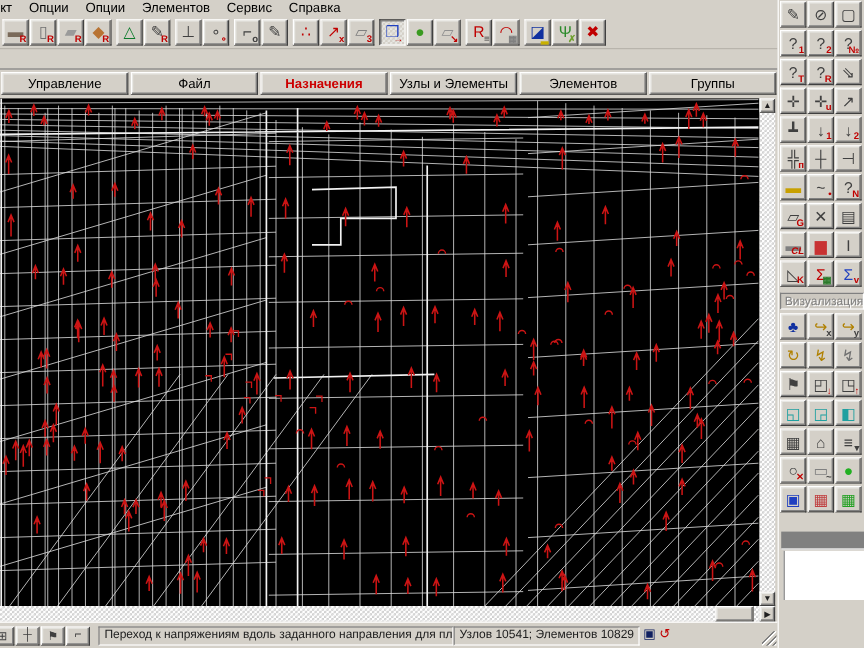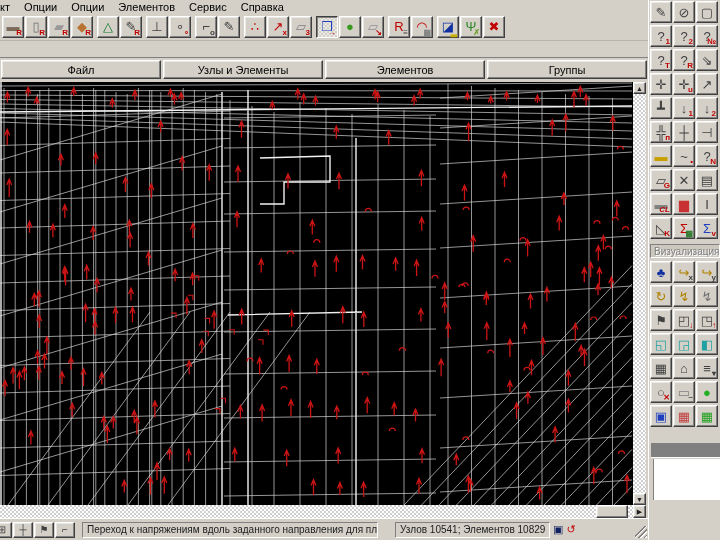--- a/index.html
+++ b/index.html
@@ -41,21 +41,21 @@
     justify-content:center;font-size:7px;color:#202020;}
   .scroll-thumb{position:absolute;background:#d4d0c8;}
   #statusbar{position:absolute;left:0;top:518px;width:648px;height:22px;
     border-top:1px solid #ffffff;display:flex;align-items:center;box-sizing:border-box;
     font-size:10px;overflow:hidden;}
   .status-btn{position:relative;width:20px;height:16px;margin-right:1px;flex:none;
     display:flex;align-items:center;justify-content:center;font-size:10px;cursor:default;}
   .status-field{height:16px;display:flex;align-items:center;padding:0 4px;
     background:#d4d0c8;white-space:nowrap;overflow:hidden;color:#202020;}
   #status-msg{width:296px;margin-left:6px;flex:none;}
-  #status-counts{width:155px;margin-left:17px;flex:none;}
+  #status-counts{width:155px;margin-left:0;flex:none;}
   .status-ico{font-size:11px;margin-left:3px;line-height:1;}
   #grip{position:absolute;right:1px;bottom:2px;width:12px;height:12px;
     background:linear-gradient(135deg,transparent 40%,#808080 40%,#808080 47%,#fff 47%,#fff 54%,
       transparent 54%,transparent 62%,#808080 62%,#808080 69%,#fff 69%,#fff 76%,
       transparent 76%,transparent 84%,#808080 84%,#808080 91%,#fff 91%);}
   #panel{position:absolute;left:648px;top:0;width:72px;height:540px;background:#d4d0c8;
     border-left:1px solid #ffffff;box-sizing:border-box;}
   .panel-grid{display:flex;flex-wrap:wrap;width:72px;}
   .panel-grid .icon-btn{width:22px;height:22px;margin:1px 0 1px 1px;}
   #panel-header{width:70px;height:14px;margin:4px 0 2px 1px;display:flex;align-items:center;
@@ -161,21 +161,23 @@
       <div class="icon-btn b3d">
         <span class="g" style="color: rgb(42, 138, 42);">Ψ</span>
         <span class="s" style="color: rgb(112, 160, 48);">✗</span>
       </div>
       <div class="icon-btn b3d">
         <span class="g" style="color: rgb(192, 0, 0);">✖</span>
       </div>
     </div>
   <div id="spacer-row"></div>
   <div id="tabs">
+      <div class="tab b3d">Управление</div>
       <div class="tab b3d">Файл</div>
+      <div class="tab b3d active-tab">Назначения</div>
       <div class="tab b3d">Узлы и Элементы</div>
       <div class="tab b3d">Элементов</div>
       <div class="tab b3d">Группы</div>
     </div>
 
   <div id="canvas-wrap">
     <svg id="wire" width="633" height="423" viewBox="0 0 633 423">
         <path d="M0.0 4.0L632.0 1.0M0.0 8.5L632.0 9.0M0.0 13.0L632.0 17.0M0.0 17.5L632.0 25.0M0.0 22.0L632.0 33.0M0.0 26.5L632.0 41.0M0.0 31.0L632.0 49.0M0.0 35.5L632.0 57.0M0.0 40.0L632.0 65.0M4.0 6.0L4.0 423.0M15.2 8.0L15.2 423.0M26.4 10.0L26.4 423.0M37.6 12.0L37.6 423.0M39.8 8.0L39.8 423.0M48.8 6.0L48.8 423.0M60.0 8.0L60.0 423.0M71.2 10.0L71.2 423.0M82.4 12.0L82.4 423.0M93.6 6.0L93.6 423.0M95.8 8.0L95.8 423.0M104.8 8.0L104.8 423.0M116.0 10.0L116.0 423.0M127.2 12.0L127.2 423.0M138.4 6.0L138.4 423.0M149.6 8.0L149.6 423.0M151.8 8.0L151.8 423.0M160.8 10.0L160.8 423.0M172.0 12.0L172.0 423.0M183.2 6.0L183.2 423.0M194.4 8.0L194.4 423.0M205.6 10.0L205.6 423.0M216.8 12.0L216.8 423.0M0.0 36.0L230.0 29.0M0.0 63.5L230.0 56.5M0.0 91.0L230.0 84.0M0.0 118.5L230.0 111.5M0.0 146.0L230.0 139.0M0.0 173.5L230.0 166.5M0.0 201.0L230.0 194.0M0.0 228.5L230.0 221.5M0.0 256.0L230.0 249.0M0.0 283.5L230.0 276.5M0.0 311.0L230.0 304.0M0.0 338.5L230.0 331.5M0.0 366.0L230.0 359.0M0.0 393.5L230.0 386.5M0.0 78.0L222.0 12.0M0.0 130.0L222.0 64.0M0.0 182.0L222.0 116.0M0.0 234.0L222.0 168.0M0.0 286.0L222.0 220.0M0.0 338.0L222.0 272.0M0.0 390.0L222.0 324.0M8.0 423.0L150.0 230.0M48.0 423.0L190.0 230.0M88.0 423.0L230.0 230.0M128.0 423.0L270.0 230.0M168.0 423.0L310.0 230.0M230.0 18.0L230.0 423.0M252.0 24.0L252.0 423.0M274.0 30.0L274.0 423.0M300.0 20.0L300.0 423.0M326.0 26.0L326.0 423.0M352.0 32.0L352.0 423.0M378.0 22.0L378.0 423.0M404.0 28.0L404.0 423.0M430.0 34.0L430.0 423.0M224.0 36.0L436.0 33.0M224.0 66.0L436.0 63.0M224.0 100.0L436.0 97.0M224.0 132.0L436.0 129.0M224.0 170.0L436.0 167.0M224.0 208.0L436.0 205.0M224.0 250.0L436.0 247.0M224.0 292.0L436.0 289.0M224.0 336.0L436.0 333.0M224.0 380.0L436.0 377.0M224.0 414.0L436.0 411.0M448.0 2.0L448.0 423.0M471.5 4.0L471.5 423.0M495.0 6.0L495.0 423.0M518.5 8.0L518.5 423.0M542.0 10.0L542.0 423.0M565.5 12.0L565.5 423.0M589.0 14.0L589.0 423.0M612.5 16.0L612.5 423.0M440.0 16.0L632.0 4.0M440.0 46.0L632.0 34.0M440.0 82.0L632.0 70.0M440.0 122.0L632.0 110.0M440.0 166.0L632.0 154.0M440.0 216.0L632.0 204.0M440.0 266.0L632.0 254.0M440.0 316.0L632.0 304.0M440.0 366.0L632.0 354.0M440.0 410.0L632.0 398.0M404.0 423.0L632.0 183.6M421.5 423.0L632.0 202.0M439.0 423.0L632.0 220.3M456.5 423.0L632.0 238.7M474.0 423.0L632.0 257.1M491.5 423.0L632.0 275.5M509.0 423.0L632.0 293.9M526.5 423.0L632.0 312.2M544.0 423.0L632.0 330.6M561.5 423.0L632.0 349.0M579.0 423.0L632.0 367.4M596.5 423.0L632.0 385.7M614.0 423.0L632.0 404.1" stroke="#dcdcdc" stroke-width="0.8" fill="none" opacity="0.85"></path>
         <path d="M1.0 0.0L1.0 423.0M248.0 8.0L248.0 423.0M356.0 56.0L356.0 423.0M228.0 233.0L362.0 230.0M222.0 10.0L222.0 423.0M0.0 30.0L632.0 24.0M260 76L330 74L330 100L284 100L284 122L260 122" stroke="#f2f2f2" stroke-width="1.4" fill="none" opacity="1"></path>
         <path d="M377.7 20.3L377.7 9.9M375.2 15.9L377.7 9.9L380.2 15.9M420.2 16.4L420.2 7.3M417.7 13.3L420.2 7.3L422.7 13.3M174.4 22.7L174.4 12.3M171.9 18.3L174.4 12.3L176.9 18.3M297.8 17.5L297.8 7.0M295.3 13.0L297.8 7.0L300.3 13.0M467.4 18.3L467.4 10.5M464.9 16.5L467.4 10.5L469.9 16.5M315.5 23.6L315.5 14.2M313.0 20.2L315.5 14.2L318.0 20.2M7.4 20.6L7.4 10.2M4.9 16.2L7.4 10.2L9.9 16.2M36.7 22.3L36.7 15.2M34.2 21.2L36.7 15.2L39.2 21.2M170.5 14.9L170.5 7.1M168.0 13.1L170.5 7.1L173.0 13.1M490.8 21.4L490.8 14.3M488.3 20.3L490.8 14.3L493.3 20.3M112.3 25.8L112.3 16.8M109.8 22.8L112.3 16.8L114.8 22.8M506.6 18.5L506.6 9.7M504.1 15.7L506.6 9.7L509.1 15.7M28.2 14.7L28.2 5.5M25.7 11.5L28.2 5.5L30.7 11.5M375.0 17.4L375.0 7.8M372.5 13.8L375.0 7.8L377.5 13.8M134.9 18.3L134.9 8.3M132.4 14.3L134.9 8.3L137.4 14.3M537.4 21.1L537.4 13.3M534.9 19.3L537.4 13.3L539.9 19.3M181.2 18.1L181.2 10.8M178.7 16.8L181.2 10.8L183.7 16.8M414.1 23.5L414.1 13.8M411.6 19.8L414.1 13.8L416.6 19.8M580.3 15.2L580.3 4.5M577.8 10.5L580.3 4.5L582.8 10.5M272.3 27.2L272.3 19.6M269.8 25.6L272.3 19.6L274.8 25.6M73.8 14.2L73.8 5.8M71.3 11.8L73.8 5.8L76.3 11.8M303.7 22.6L303.7 12.0M301.2 18.0L303.7 12.0L306.2 18.0M19.4 307.0L19.4 289.5M16.9 295.5L19.4 289.5L21.9 295.5M62.0 302.0L62.0 289.8M59.5 295.8L62.0 289.8L64.5 295.8M113.3 346.4L113.3 334.6M110.8 340.6L113.3 334.6L115.8 340.6M214.1 246.7L214.1 229.3M211.6 235.3L214.1 229.3L216.6 235.3M95.0 252.7L95.0 239.3M92.5 245.3L95.0 239.3L97.5 245.3M129.4 154.3L129.4 138.2M126.9 144.2L129.4 138.2L131.9 144.2M65.6 203.2L65.6 186.3M63.1 192.3L65.6 186.3L68.1 192.3M150.4 412.7L150.4 395.5M147.9 401.5L150.4 395.5L152.9 401.5M94.6 239.9L94.6 226.8M92.1 232.8L94.6 226.8L97.1 232.8M24.4 298.2L24.4 285.0M21.9 291.0L24.4 285.0L26.9 291.0M169.6 378.3L169.6 366.7M167.1 372.7L169.6 366.7L172.1 372.7M103.8 346.5L103.8 334.5M101.3 340.5L103.8 334.5L106.3 340.5M209.2 98.7L209.2 82.7M206.7 88.7L209.2 82.7L211.7 88.7M151.3 115.9L151.3 102.0M148.8 108.0L151.3 102.0L153.8 108.0M37.6 282.0L37.6 268.7M35.1 274.7L37.6 268.7L40.1 274.7M46.9 272.1L46.9 254.9M44.4 260.9L46.9 254.9L49.4 260.9M72.2 335.1L72.2 321.3M69.7 327.3L72.2 321.3L74.7 327.3M30.9 362.5L30.9 348.9M28.4 354.9L30.9 348.9L33.4 354.9M5.0 313.9L5.0 298.5M2.5 304.5L5.0 298.5L7.5 304.5M188.7 379.6L188.7 367.2M186.2 373.2L188.7 367.2L191.2 373.2M131.0 218.4L131.0 206.1M128.5 212.1L131.0 206.1L133.5 212.1M13.1 301.6L13.1 285.7M10.6 291.7L13.1 285.7L15.6 291.7M64.8 136.1L64.8 122.7M62.3 128.7L64.8 122.7L67.3 128.7M9.2 115.0L9.2 97.1M6.7 103.1L9.2 97.1L11.7 103.1M124.3 410.6L124.3 398.5M121.8 404.5L124.3 398.5L126.8 404.5M39.2 246.0L39.2 232.9M36.7 238.9L39.2 232.9L41.7 238.9M86.7 197.2L86.7 183.3M84.2 189.3L86.7 183.3L89.2 189.3M148.5 183.4L148.5 170.1M146.0 176.1L148.5 170.1L151.0 176.1M192.9 156.0L192.9 141.6M190.4 147.6L192.9 141.6L195.4 147.6M132.5 240.3L132.5 225.2M130.0 231.2L132.5 225.2L135.0 231.2M52.9 155.3L52.9 142.2M50.4 148.2L52.9 142.2L55.4 148.2M71.0 287.7L71.0 275.1M68.5 281.1L71.0 275.1L73.5 281.1M38.9 297.6L38.9 284.4M36.4 290.4L38.9 284.4L41.4 290.4M29.5 150.8L29.5 139.5M27.0 145.5L29.5 139.5L32.0 145.5M125.4 110.0L125.4 95.6M122.9 101.6L125.4 95.6L127.9 101.6M83.5 304.1L83.5 286.8M81.0 292.8L83.5 286.8L86.0 292.8M175.1 199.2L175.1 187.1M172.6 193.1L175.1 187.1L177.6 193.1M186.9 232.4L186.9 215.5M184.4 221.5L186.9 215.5L189.4 221.5M192.6 203.3L192.6 191.3M190.1 197.3L192.6 191.3L195.1 197.3M134.2 340.9L134.2 328.5M131.7 334.5L134.2 328.5L136.7 334.5M85.6 240.1L85.6 222.2M83.1 228.2L85.6 222.2L88.1 228.2M107.3 360.9L107.3 344.0M104.8 350.0L107.3 344.0L109.8 350.0M160.6 50.6L160.6 39.1M158.1 45.1L160.6 39.1L163.1 45.1M38.9 225.0L38.9 209.3M36.4 215.3L38.9 209.3L41.4 215.3M164.3 411.7L164.3 395.0M161.8 401.0L164.3 395.0L166.8 401.0M136.9 352.2L136.9 335.3M134.4 341.3L136.9 335.3L139.4 341.3M130.1 165.2L130.1 151.0M127.6 157.0L130.1 151.0L132.6 157.0M189.2 292.2L189.2 278.7M186.7 284.7L189.2 278.7L191.7 284.7M201.8 271.0L201.8 257.7M199.3 263.7L201.8 257.7L204.3 263.7M182.1 88.4L182.1 74.8M179.6 80.8L182.1 74.8L184.6 80.8M7.2 62.9L7.2 47.4M4.7 53.4L7.2 47.4L9.7 53.4M157.0 398.0L157.0 380.9M154.5 386.9L157.0 380.9L159.5 386.9M101.8 302.4L101.8 290.4M99.3 296.4L101.8 290.4L104.3 296.4M60.9 83.6L60.9 72.2M58.4 78.2L60.9 72.2L63.4 78.2M64.7 199.8L64.7 184.8M62.2 190.8L64.7 184.8L67.2 190.8M154.9 335.5L154.9 319.0M152.4 325.0L154.9 319.0L157.4 325.0M44.5 286.5L44.5 271.9M42.0 277.9L44.5 271.9L47.0 277.9M97.0 210.6L97.0 196.4M94.5 202.4L97.0 196.4L99.5 202.4M93.1 157.8L93.1 144.6M90.6 150.6L93.1 144.6L95.6 150.6M34.3 224.3L34.3 211.4M31.8 217.4L34.3 211.4L36.8 217.4M115.5 241.0L115.5 225.4M113.0 231.4L115.5 225.4L118.0 231.4M95.7 81.9L95.7 70.9M93.2 76.9L95.7 70.9L98.2 76.9M241.5 55.7L241.5 39.3M239.0 45.3L241.5 39.3L244.0 45.3M238.0 100.0L238.0 83.9M235.5 89.9L238.0 83.9L240.5 89.9M237.0 145.3L237.0 129.8M234.5 135.8L237.0 129.8L239.5 135.8M241.7 242.5L241.7 227.2M239.2 233.2L241.7 227.2L244.2 233.2M240.4 336.3L240.4 323.4M237.9 329.4L240.4 323.4L242.9 329.4M234.8 379.6L234.8 366.3M232.3 372.3L234.8 366.3L237.3 372.3M261.2 190.4L261.2 177.0M258.7 183.0L261.2 177.0L263.7 183.0M259.6 292.4L259.6 275.7M257.1 281.7L259.6 275.7L262.1 281.7M262.1 339.6L262.1 322.9M259.6 328.9L262.1 322.9L264.6 328.9M288.0 106.5L288.0 91.8M285.5 97.8L288.0 91.8L290.5 97.8M291.7 244.8L291.7 229.0M289.2 235.0L291.7 229.0L294.2 235.0M289.1 289.7L289.1 273.4M286.6 279.4L289.1 273.4L291.6 279.4M291.0 334.2L291.0 317.8M288.5 323.8L291.0 317.8L293.5 323.8M286.7 384.3L286.7 368.1M284.2 374.1L286.7 368.1L289.2 374.1M312.3 152.6L312.3 138.2M309.8 144.2L312.3 138.2L314.8 144.2M315.0 194.7L315.0 179.0M312.5 185.0L315.0 179.0L317.5 185.0M316.8 292.0L316.8 277.3M314.3 283.3L316.8 277.3L319.3 283.3M310.6 336.0L310.6 319.5M308.1 325.5L310.6 319.5L313.1 325.5M313.5 413.2L313.5 397.6M311.0 403.6L313.5 397.6L316.0 403.6M336.3 56.7L336.3 44.2M333.8 50.2L336.3 44.2L338.8 50.2M339.0 107.3L339.0 91.1M336.5 97.1L339.0 91.1L341.5 97.1M336.3 189.7L336.3 174.2M333.8 180.2L336.3 174.2L338.8 180.2M342.8 241.3L342.8 224.7M340.3 230.7L342.8 224.7L345.3 230.7M336.8 337.3L336.8 324.1M334.3 330.1L336.8 324.1L339.3 330.1M338.2 381.6L338.2 366.0M335.7 372.0L338.2 366.0L340.7 372.0M339.9 412.9L339.9 400.4M337.4 406.4L339.9 400.4L342.4 406.4M362.5 187.3L362.5 173.6M360.0 179.6L362.5 173.6L365.0 179.6M363.8 244.9L363.8 230.0M361.3 236.0L363.8 230.0L366.3 236.0M367.2 331.3L367.2 315.6M364.7 321.6L367.2 315.6L369.7 321.6M363.6 414.9L363.6 400.3M361.1 406.3L363.6 400.3L366.1 406.3M388.7 62.7L388.7 48.6M386.2 54.6L388.7 48.6L391.2 54.6M395.6 188.8L395.6 176.0M393.1 182.0L395.6 176.0L398.1 182.0M394.2 333.4L394.2 320.7M391.7 326.7L394.2 320.7L396.7 326.7M421.4 104.2L421.4 88.5M418.9 94.5L421.4 88.5L423.9 94.5M421.7 148.8L421.7 135.4M419.2 141.4L421.7 135.4L424.2 141.4M416.6 194.1L416.6 178.3M414.1 184.3L416.6 178.3L419.1 184.3M420.9 239.6L420.9 226.6M418.4 232.6L420.9 226.6L423.4 232.6M415.5 339.5L415.5 327.1M413.0 333.1L415.5 327.1L418.0 333.1M422.0 381.1L422.0 366.8M419.5 372.8L422.0 366.8L424.5 372.8M419.0 411.8L419.0 396.5M416.5 402.5L419.0 396.5L421.5 402.5M468.4 410.7L468.4 393.9M465.9 399.9L468.4 393.9L470.9 399.9M504.5 104.9L504.5 90.3M502.0 96.3L504.5 90.3L507.0 96.3M584.3 200.2L584.3 185.8M581.8 191.8L584.3 185.8L586.8 191.8M486.4 221.2L486.4 210.0M483.9 216.0L486.4 210.0L488.9 216.0M603.4 167.6L603.4 153.6M600.9 159.6L603.4 153.6L605.9 159.6M486.3 223.1L486.3 211.8M483.8 217.8L486.3 211.8L488.8 217.8M565.8 49.6L565.8 32.3M563.3 38.3L565.8 32.3L568.3 38.3M584.5 283.9L584.5 267.2M582.0 273.2L584.5 267.2L587.0 273.2M448.3 255.7L448.3 240.9M445.8 246.9L448.3 240.9L450.8 246.9M530.5 226.4L530.5 212.1M528.0 218.1L530.5 212.1L533.0 218.1M524.5 252.0L524.5 240.9M522.0 246.9L524.5 240.9L527.0 246.9M574.0 25.5L574.0 9.6M571.5 15.6L574.0 9.6L576.5 15.6M473.2 169.8L473.2 153.7M470.7 159.7L473.2 153.7L475.7 159.7M616.8 134.2L616.8 118.9M614.3 124.9L616.8 118.9L619.3 124.9M611.3 206.5L611.3 195.2M608.8 201.2L611.3 195.2L613.8 201.2M546.9 219.5L546.9 205.4M544.4 211.4L546.9 205.4L549.4 211.4M527.9 321.8L527.9 309.9M525.4 315.9L527.9 309.9L530.4 315.9M575.3 259.1L575.3 241.4M572.8 247.4L575.3 241.4L577.8 247.4M598.0 213.3L598.0 202.3M595.5 208.3L598.0 202.3L600.5 208.3M612.8 48.6L612.8 34.0M610.3 40.0L612.8 34.0L615.3 40.0M531.5 293.3L531.5 278.5M529.0 284.5L531.5 278.5L534.0 284.5M555.1 360.5L555.1 344.9M552.6 350.9L555.1 344.9L557.6 350.9M627.0 410.9L627.0 393.1M624.5 399.1L627.0 393.1L629.5 399.1M593.8 402.2L593.8 385.5M591.3 391.5L593.8 385.5L596.3 391.5M468.6 59.3L468.6 41.3M466.1 47.3L468.6 41.3L471.1 47.3M444.7 218.0L444.7 200.9M442.2 206.9L444.7 200.9L447.2 206.9M568.4 330.6L568.4 317.3M565.9 323.3L568.4 317.3L570.9 323.3M599.4 203.2L599.4 185.8M596.9 191.8L599.4 185.8L601.9 191.8M563.9 123.0L563.9 110.9M561.4 116.9L563.9 110.9L566.4 116.9M509.9 310.2L509.9 298.9M507.4 304.9L509.9 298.9L512.4 304.9M464.5 118.6L464.5 103.2M462.0 109.2L464.5 103.2L467.0 109.2M509.9 275.0L509.9 257.2M507.4 263.2L509.9 257.2L512.4 263.2M516.6 337.1L516.6 320.9M514.1 326.9L516.6 320.9L519.1 326.9M441.1 294.2L441.1 277.1M438.6 283.1L441.1 277.1L443.6 283.1M486.8 258.0L486.8 240.7M484.3 246.7L486.8 240.7L489.3 246.7M527.6 174.6L527.6 157.7M525.1 163.7L527.6 157.7L530.1 163.7M559.2 148.5L559.2 134.2M556.7 140.2L559.2 134.2L561.7 140.2M539.6 417.4L539.6 405.2M537.1 411.2L539.6 405.2L542.1 411.2M552.2 53.5L552.2 37.9M549.7 43.9L552.2 37.9L554.7 43.9M590.7 195.3L590.7 180.2M588.2 186.2L590.7 180.2L593.2 186.2M598.3 178.8L598.3 163.7M595.8 169.7L598.3 163.7L600.8 169.7M470.5 409.7L470.5 397.5M468.0 403.5L470.5 397.5L473.0 403.5M568.4 303.8L568.4 288.8M565.9 294.8L568.4 288.8L570.9 294.8M542.9 272.9L542.9 255.7M540.4 261.7L542.9 255.7L545.4 261.7M586.1 24.1L586.1 12.6M583.6 18.6L586.1 12.6L588.6 18.6M456.3 383.3L456.3 372.3M453.8 378.3L456.3 372.3L458.8 378.3M444.7 231.0L444.7 219.6M442.2 225.6L444.7 219.6L447.2 225.6M581.1 274.4L581.1 263.4M578.6 269.4L581.1 263.4L583.6 269.4" stroke="#cc1414" stroke-width="1.3" fill="none" opacity="1"></path>

